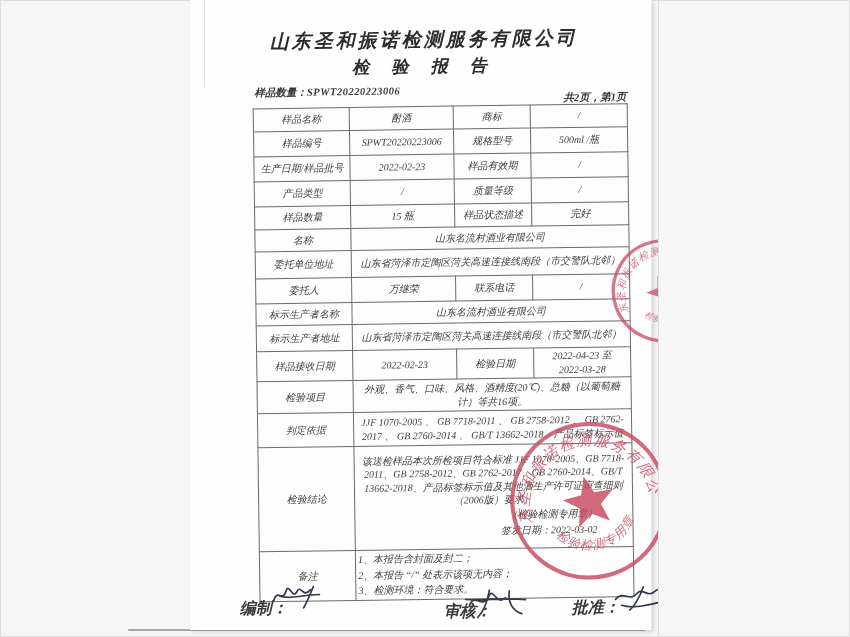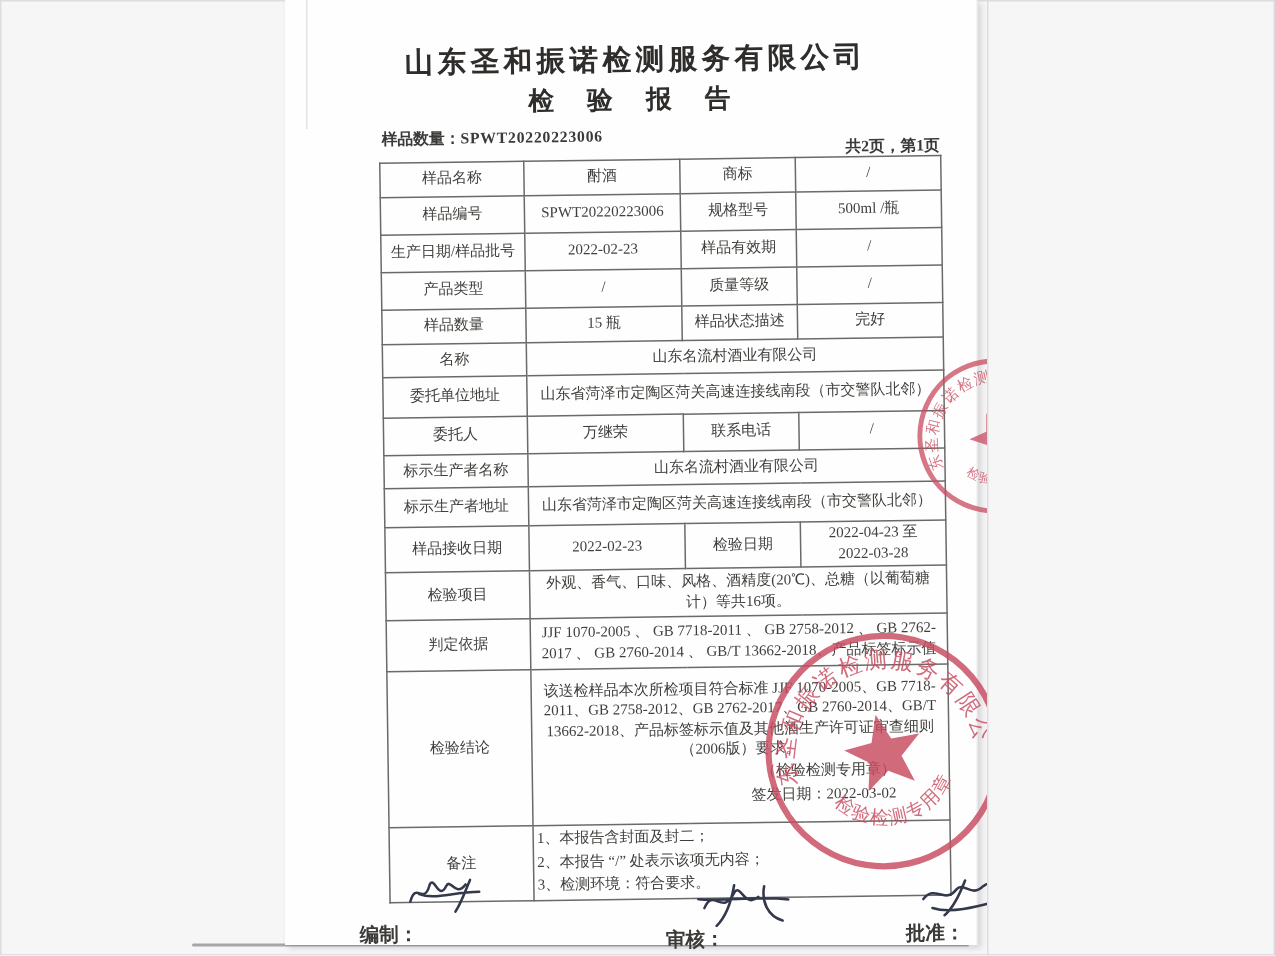--- a/index.html
+++ b/index.html
@@ -5,21 +5,21 @@
   html,body{margin:0;padding:0;}
   body{
     width:850px;height:637px;
     background:#f6f6f7;
     font-family:"Liberation Serif", serif;
     color:#3f3e3c;
     overflow:hidden;
     position:relative;
   }
   .canvas{position:absolute;left:0;top:0;width:850px;height:637px;
-    box-shadow:inset 0 0 0 1px #dddddf;}
+    box-shadow:inset 0 0 0 1px #dddddf;font-style:italic;}
   .under-edge{position:absolute;left:128px;top:629px;width:518px;height:2px;
     background:#a6a6ab;border-radius:1px;}
   .paper{
     position:absolute;left:190px;top:0;width:462px;height:630px;
     background:#fefefe;
     box-shadow:2px 2px 4px rgba(60,60,70,.18), inset -1px 0 0 #e9e9ea;
     overflow:hidden;
   }
   .paper-foldline{position:absolute;left:14px;top:0;width:1px;height:86px;background:#e3e3e5;}
   .tilt{position:absolute;left:0;top:0;width:850px;height:637px;
@@ -49,21 +49,21 @@
     overflow:hidden;
   }
   td.lbl{font-weight:400;}
   td.txt{text-align:left;padding:2px 5px;line-height:1.5;}
   .two-line{line-height:1.25;}
   .concl-cell{position:relative;text-align:left;vertical-align:top;}
   .concl-wrap{display:flex;flex-direction:column;height:100%;box-sizing:border-box;padding:3px 5px 5px 5px;}
   .concl-stampnote{margin-top:auto;text-align:right;padding-right:28px;line-height:1.6;}
   .notes div{text-align:left;line-height:1.55;}
 
-  .footer-label{position:absolute;font-size:13px;font-weight:700;color:#3b3a38;margin-top:16px;}
+  .footer-label{position:absolute;font-size:16px;font-weight:700;color:#3b3a38;}
   .sig{position:absolute;}
   .sig path{fill:none;stroke:#33384a;stroke-width:1.7;stroke-linecap:round;stroke-linejoin:round;}
 
   .stamp{position:absolute;opacity:.82;}
   .stamp-big{left:500px;top:420px;transform:rotate(-12deg);}
   .stamp-edge{left:606px;top:240px;transform:rotate(-20deg);opacity:.75;}
 </style>
 </head>
 <body>
 
@@ -185,21 +185,21 @@
     <div class="footer-label" style="left:232px;top:596px">编制：</div>
     <svg class="sig" style="left:262px;top:580px" width="58" height="28" viewBox="0 0 58 28">
       <path d="M4,19 C8,5 13,22 17,8 C20,1 23,19 28,9 C31,3 34,17 41,8 M10,14 C20,18 32,13 50,13 M44,5 C40,14 38,20 34,26"></path>
     </svg>
 
     <div class="footer-label" style="left:436px;top:602px">审核：</div>
     <svg class="sig" style="left:456px;top:588px" width="66" height="32" viewBox="0 0 66 32">
       <path d="M6,18 C12,4 18,24 26,8 C30,1 33,19 42,11 M2,12 C20,14 40,10 62,13 M26,3 C24,14 20,24 14,30 M46,4 C44,14 48,24 58,27"></path>
     </svg>
 
-    <div class="footer-label" style="left:596px;top:600px">批准：</div>
+    <div class="footer-label" style="left:564px;top:600px">批准：</div>
     <svg class="sig" style="left:602px;top:586px" width="64" height="30" viewBox="0 0 64 30">
       <path d="M6,16 C14,6 20,20 28,10 C33,4 38,16 46,8 C52,3 56,12 60,7 M12,22 C24,26 40,22 56,18 M34,4 C30,14 26,22 20,27"></path>
     </svg>
 
     <svg class="stamp stamp-big" width="166" height="166" viewBox="0 0 160 160">
       <circle cx="80" cy="80" r="74" fill="none" stroke="#c84b60" stroke-width="4"></circle>
       <polygon points="80,56 86.5,73.1 104.7,74 90.5,85.4 95.3,103 80,93 64.7,103 69.5,85.4 55.3,74 73.5,73.1" fill="#c84b60"></polygon>
       <defs>
         <path id="arcTopBig" d="M 22,96 A 59,59 0 1 1 138,96"></path>
         <path id="arcBotBig" d="M 41,106 A 47,47 0 0 0 119,106"></path>

